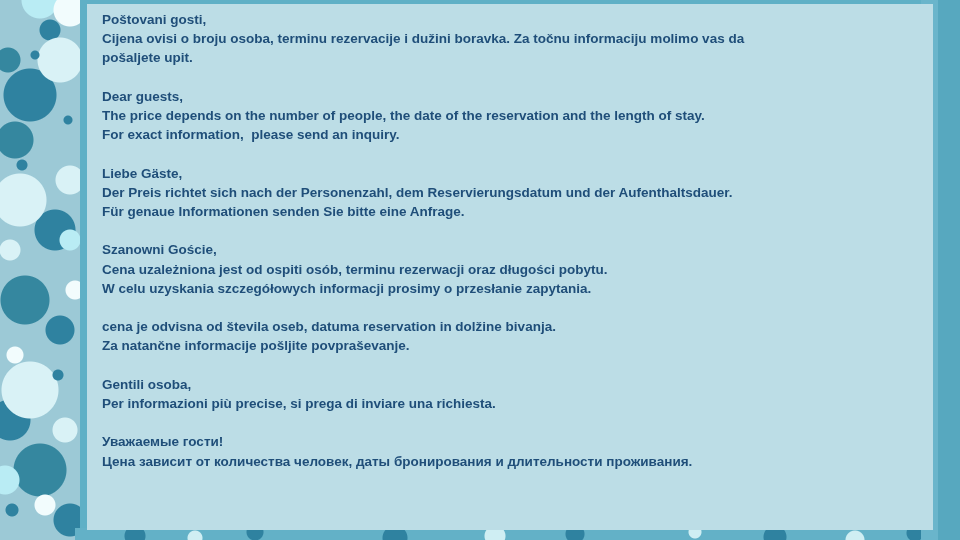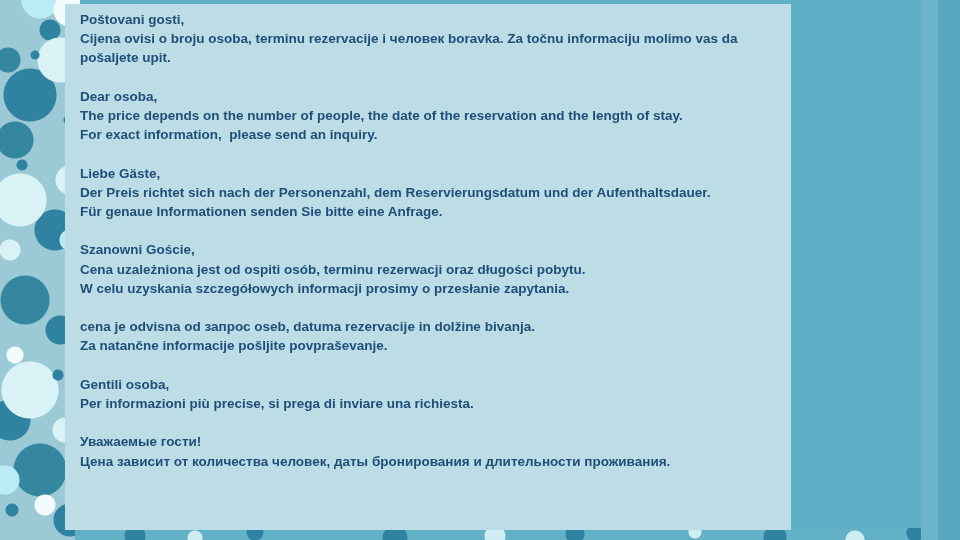--- a/index.html
+++ b/index.html
@@ -67,22 +67,22 @@
   .strip-light {
     position: absolute; left: 921px; top: 0; width: 17px; height: 540px;
     background: #6ab5cb;
   }
   .strip-dark {
     position: absolute; left: 938px; top: 0; right: 0; height: 540px;
     background: #57a8bf;
   }
   .panel {
     position: absolute;
-    left: 65px; top: 4px;
-    width: 726px; height: 526px;
+    left: 87px; top: 4px;
+    width: 846px; height: 526px;
     background: #bcdde6;
     box-sizing: border-box;
   }
   .notice-text {
     position: absolute;
     left: 15px; top: 6px; right: 10px;
     color: #1f4e79;
     font-weight: bold;
     font-size: 13.5px;
     line-height: 19.2px;
@@ -96,40 +96,40 @@
 
 <div class="stage">
   <div class="splatter-left"></div>
   <div class="splatter-bottom"></div>
   <div class="strip-light"></div>
   <div class="strip-dark"></div>
   <div class="panel">
     <div class="notice-text">
         <div class="para" lang="hr">
           <div class="line">Poštovani gosti,</div>
-          <div class="line">Cijena ovisi o broju osoba, terminu rezervacije i человек boravka. Za točnu informaciju molimo vas da</div>
+          <div class="line">Cijena ovisi o broju osoba, terminu rezervacije i dužini boravka. Za točnu informaciju molimo vas da</div>
           <div class="line">pošaljete upit.</div>
         </div>
         <div class="para" lang="en">
-          <div class="line">Dear osoba,</div>
+          <div class="line">Dear guests,</div>
           <div class="line">The price depends on the number of people, the date of the reservation and the length of stay.</div>
           <div class="line">For exact information,  please send an inquiry.</div>
         </div>
         <div class="para" lang="de">
           <div class="line">Liebe Gäste,</div>
           <div class="line">Der Preis richtet sich nach der Personenzahl, dem Reservierungsdatum und der Aufenthaltsdauer.</div>
           <div class="line">Für genaue Informationen senden Sie bitte eine Anfrage.</div>
         </div>
         <div class="para" lang="pl">
           <div class="line">Szanowni Goście,</div>
           <div class="line">Cena uzależniona jest od ospiti osób, terminu rezerwacji oraz długości pobytu.</div>
           <div class="line">W celu uzyskania szczegółowych informacji prosimy o przesłanie zapytania.</div>
         </div>
         <div class="para" lang="sl">
-          <div class="line">cena je odvisna od запрос oseb, datuma rezervacije in dolžine bivanja.</div>
+          <div class="line">cena je odvisna od števila oseb, datuma reservation in dolžine bivanja.</div>
           <div class="line">Za natančne informacije pošljite povpraševanje.</div>
         </div>
         <div class="para" lang="it">
           <div class="line">Gentili osoba,</div>
           <div class="line">Per informazioni più precise, si prega di inviare una richiesta.</div>
         </div>
         <div class="para" lang="ru">
           <div class="line">Уважаемые гости!</div>
           <div class="line">Цена зависит от количества человек, даты бронирования и длительности проживания.</div>
         </div>

